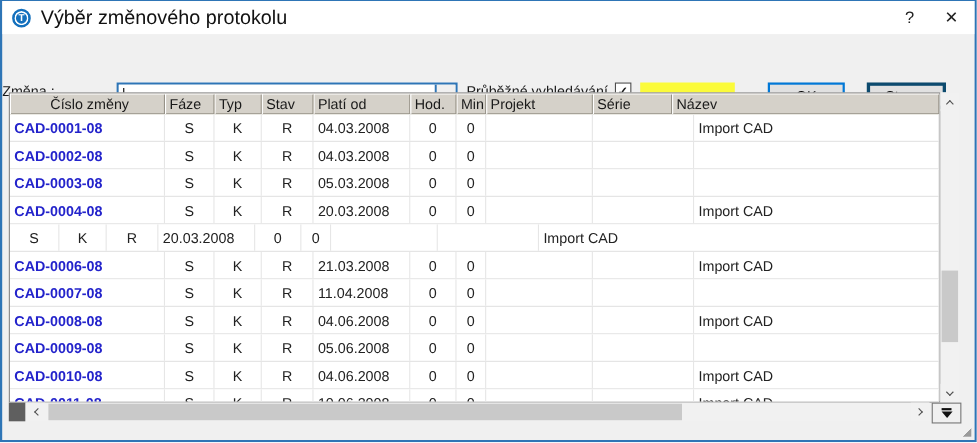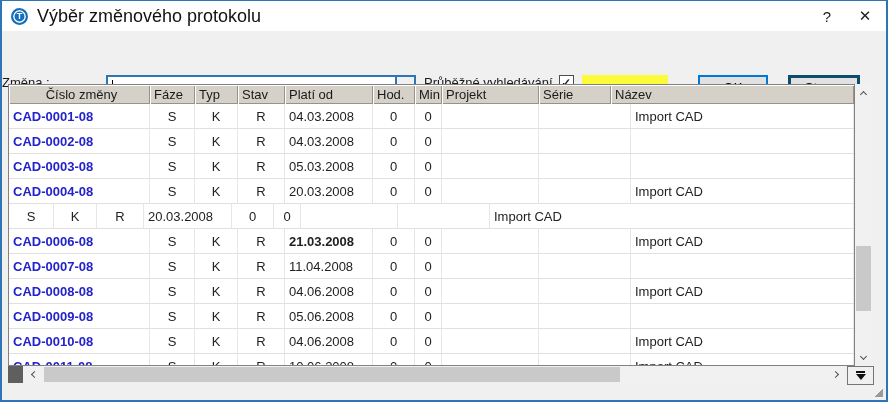--- a/index.html
+++ b/index.html
@@ -185,21 +185,21 @@
           <div class="cell center" style="width: 27px;">0</div>
           <div class="cell" style="width: 97px;"></div>
           <div class="cell" style="width: 92px;"></div>
           <div class="cell flex">Import CAD</div>
         </div>
         <div class="grow">
           <div class="cell link" style="width: 141px;">CAD-0006-08</div>
           <div class="cell center" style="width: 45px;">S</div>
           <div class="cell center" style="width: 43px;">K</div>
           <div class="cell center" style="width: 47px;">R</div>
-          <div class="cell" style="width: 88px; font-weight: bold;">21.03.2008</div>
+          <div class="cell" style="width: 88px;">21.03.2008</div>
           <div class="cell center" style="width: 42px;">0</div>
           <div class="cell center" style="width: 27px;">0</div>
           <div class="cell" style="width: 97px;"></div>
           <div class="cell" style="width: 92px;"></div>
           <div class="cell flex">Import CAD</div>
         </div>
         <div class="grow">
           <div class="cell link" style="width: 141px;">CAD-0007-08</div>
           <div class="cell center" style="width: 45px;">S</div>
           <div class="cell center" style="width: 43px;">K</div>

